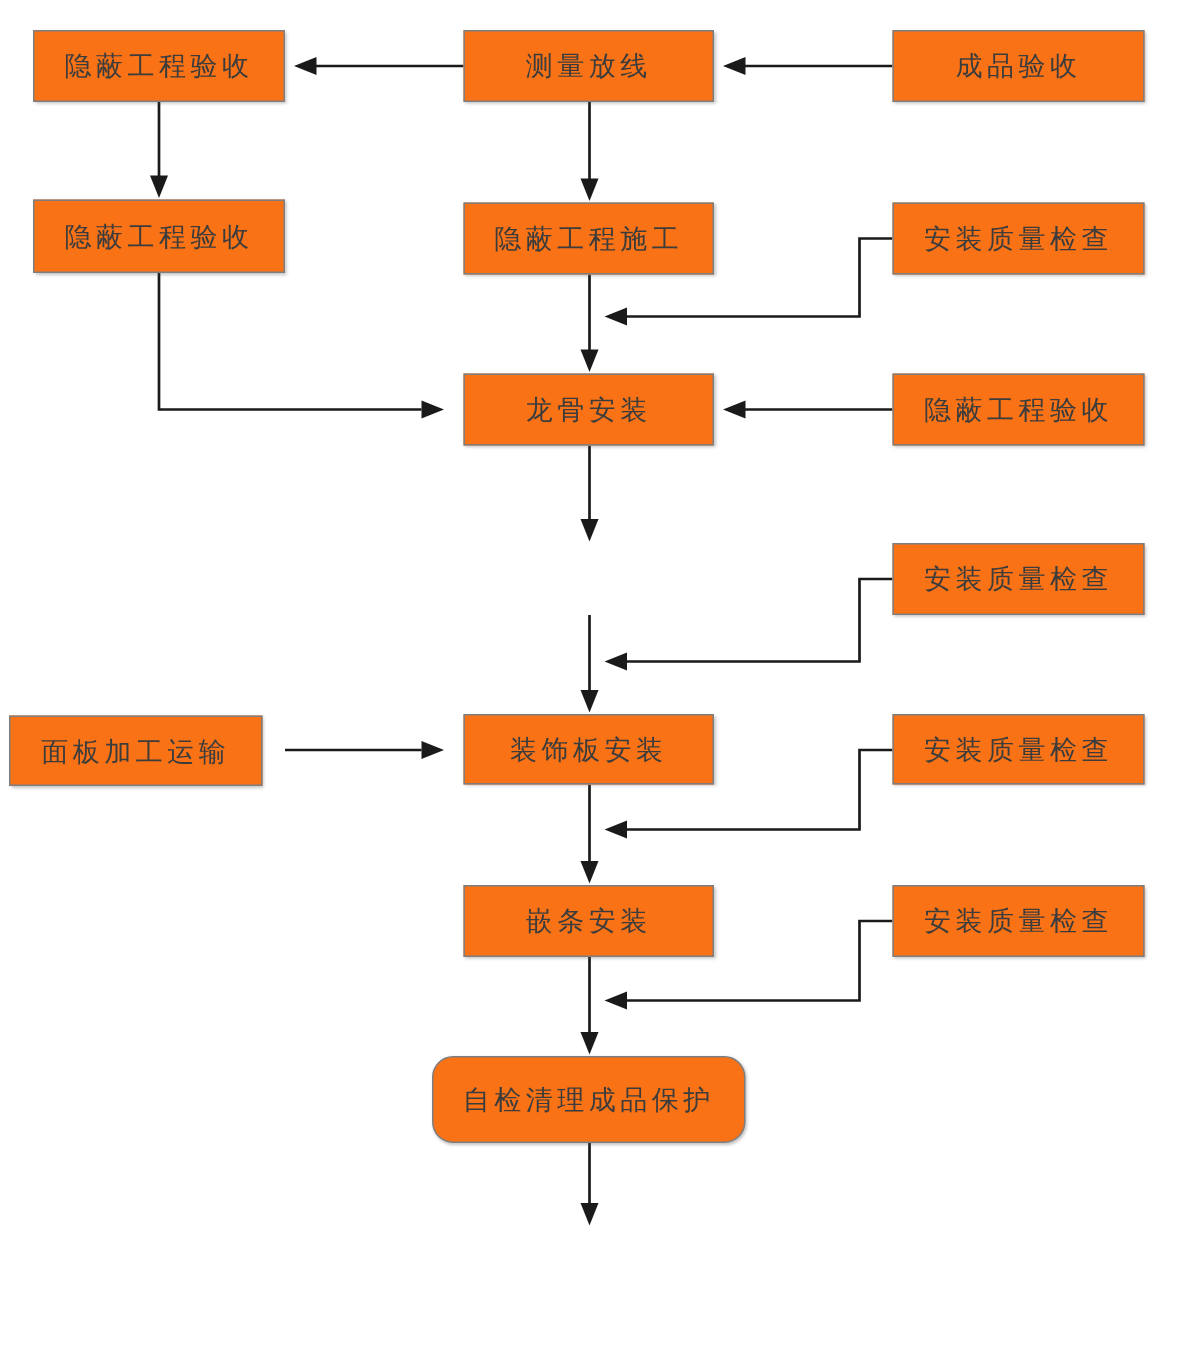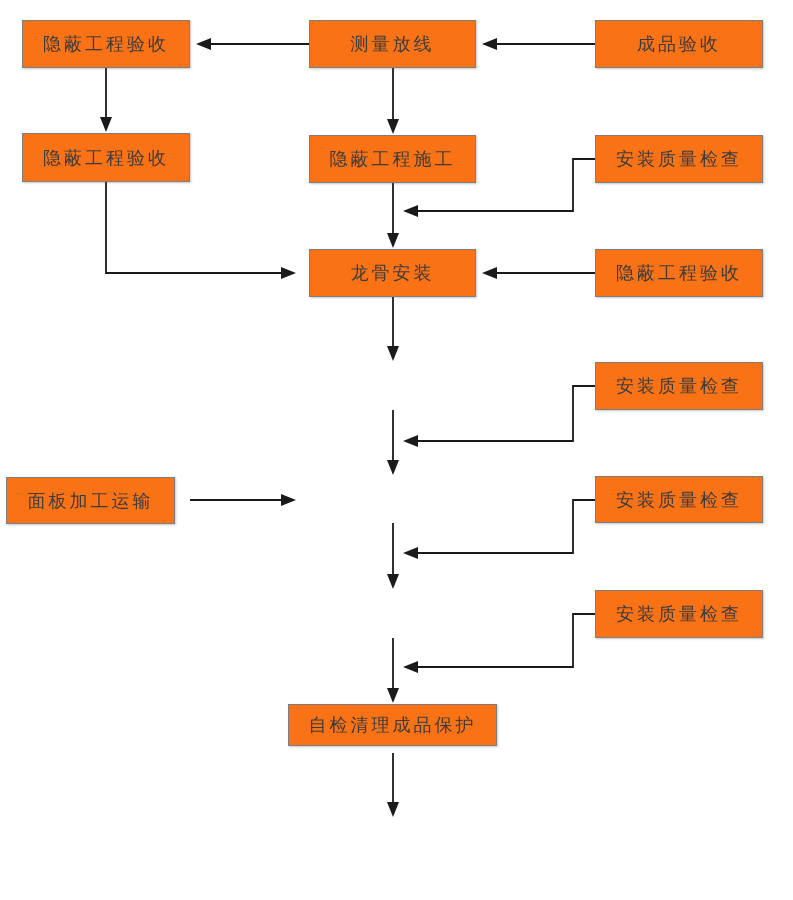--- a/index.html
+++ b/index.html
@@ -41,21 +41,21 @@
   .n5  { left: 595px; top: 135px; width: 168px; height: 48px; }
   .n6  { left: 309px; top: 249px; width: 167px; height: 48px; }
   .n7  { left: 595px; top: 249px; width: 168px; height: 48px; }
   .n8  { left: 309px; top: 362px; width: 167px; height: 48px; }
   .n9  { left: 595px; top: 362px; width: 168px; height: 48px; }
   .n10 { left: 6px;  top: 477px; width: 169px; height: 47px; }
   .n11 { left: 309px; top: 476px; width: 167px; height: 47px; }
   .n12 { left: 595px; top: 476px; width: 168px; height: 47px; }
   .n13 { left: 309px; top: 590px; width: 167px; height: 48px; }
   .n14 { left: 595px; top: 590px; width: 168px; height: 48px; }
-  .n15 { left: 288px; top: 704px; width: 209px; height: 42px; }
+  .n15 { left: 288px; top: 704px; width: 209px; height: 58px; border-radius: 14px; }
   .n16 { left: 308px; top: 818px; width: 169px; height: 49px; }
   .arrow-layer line, .arrow-layer polyline {
     stroke: #1a1a1a;
     stroke-width: 1.8;
     fill: none;
   }
   .arrow-layer polygon { fill: #1a1a1a; stroke: none; }
 </style>
 </head>
 <body>
@@ -153,17 +153,19 @@
   <div class="node n0">隐蔽工程验收</div>
   <div class="node n1">测量放线</div>
   <div class="node n2">成品验收</div>
   <div class="node n3">隐蔽工程验收</div>
   <div class="node n4">隐蔽工程施工</div>
   <div class="node n5">安装质量检查</div>
   <div class="node n6">龙骨安装</div>
   <div class="node n7">隐蔽工程验收</div>
   <div class="node n9">安装质量检查</div>
   <div class="node n10">面板加工运输</div>
+  <div class="node n11">装饰板安装</div>
   <div class="node n12">安装质量检查</div>
+  <div class="node n13">嵌条安装</div>
   <div class="node n14">安装质量检查</div>
   <div class="node n15">自检清理成品保护</div>
 
 </div>
 
 </body></html>

